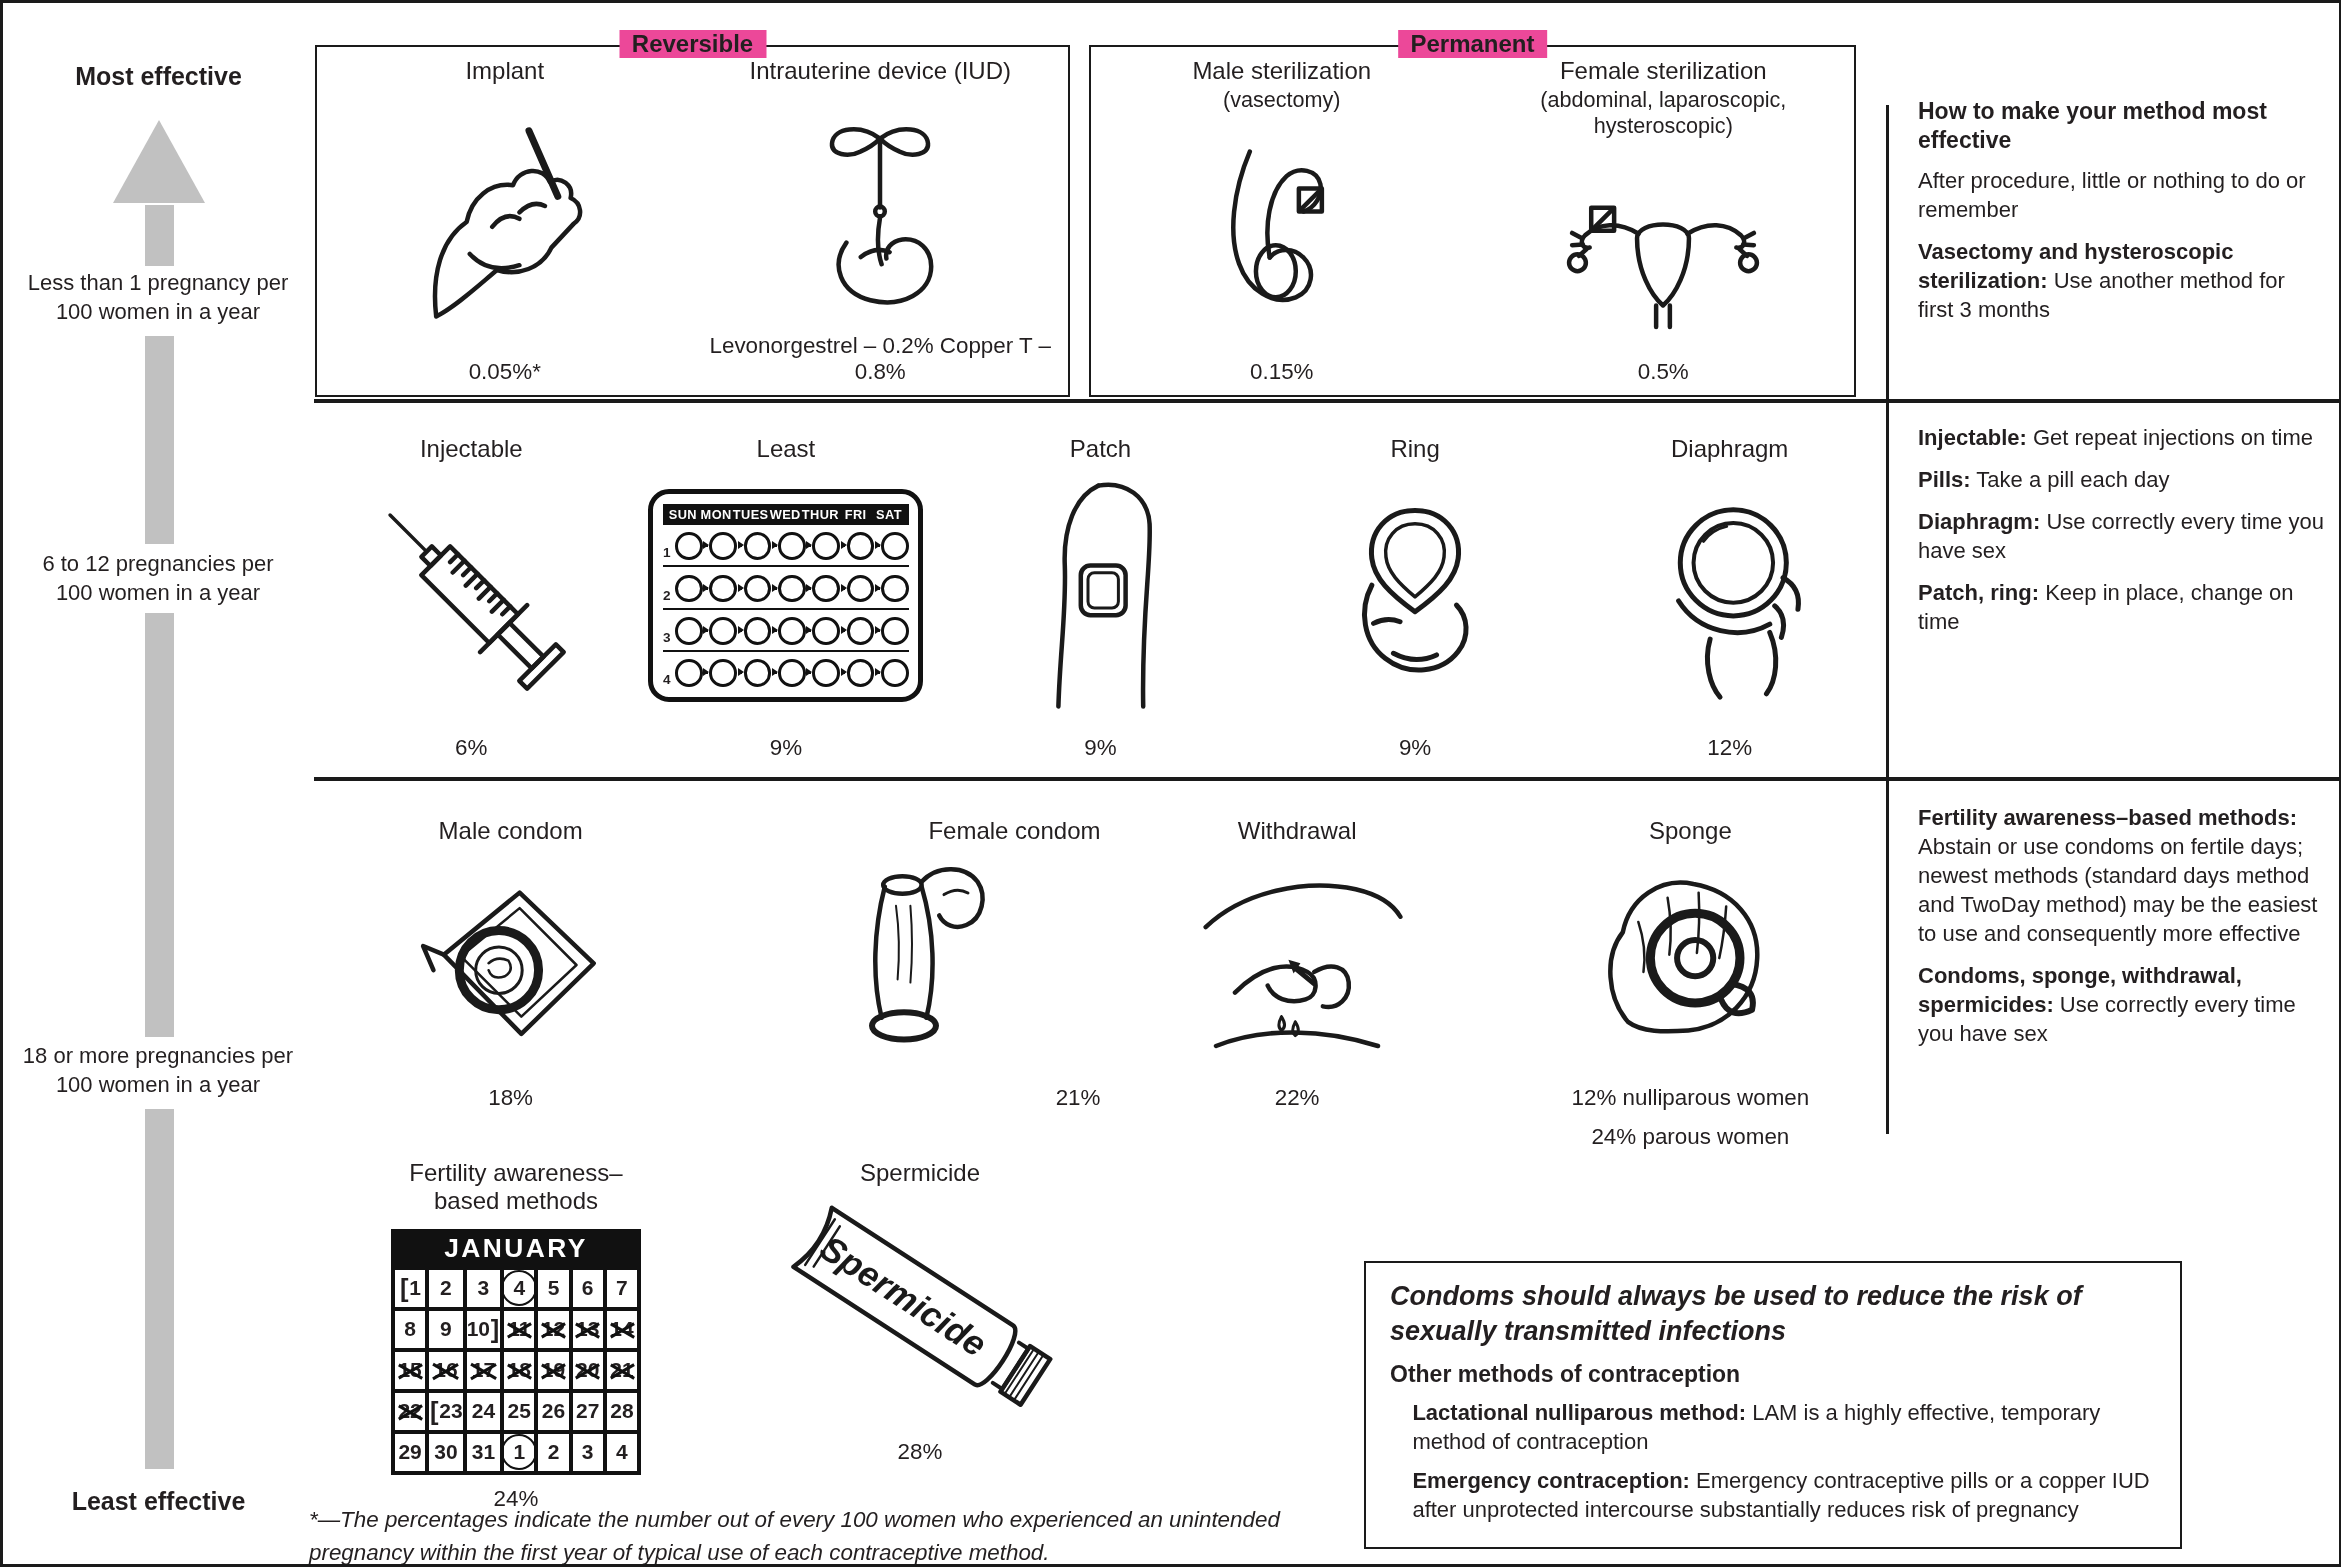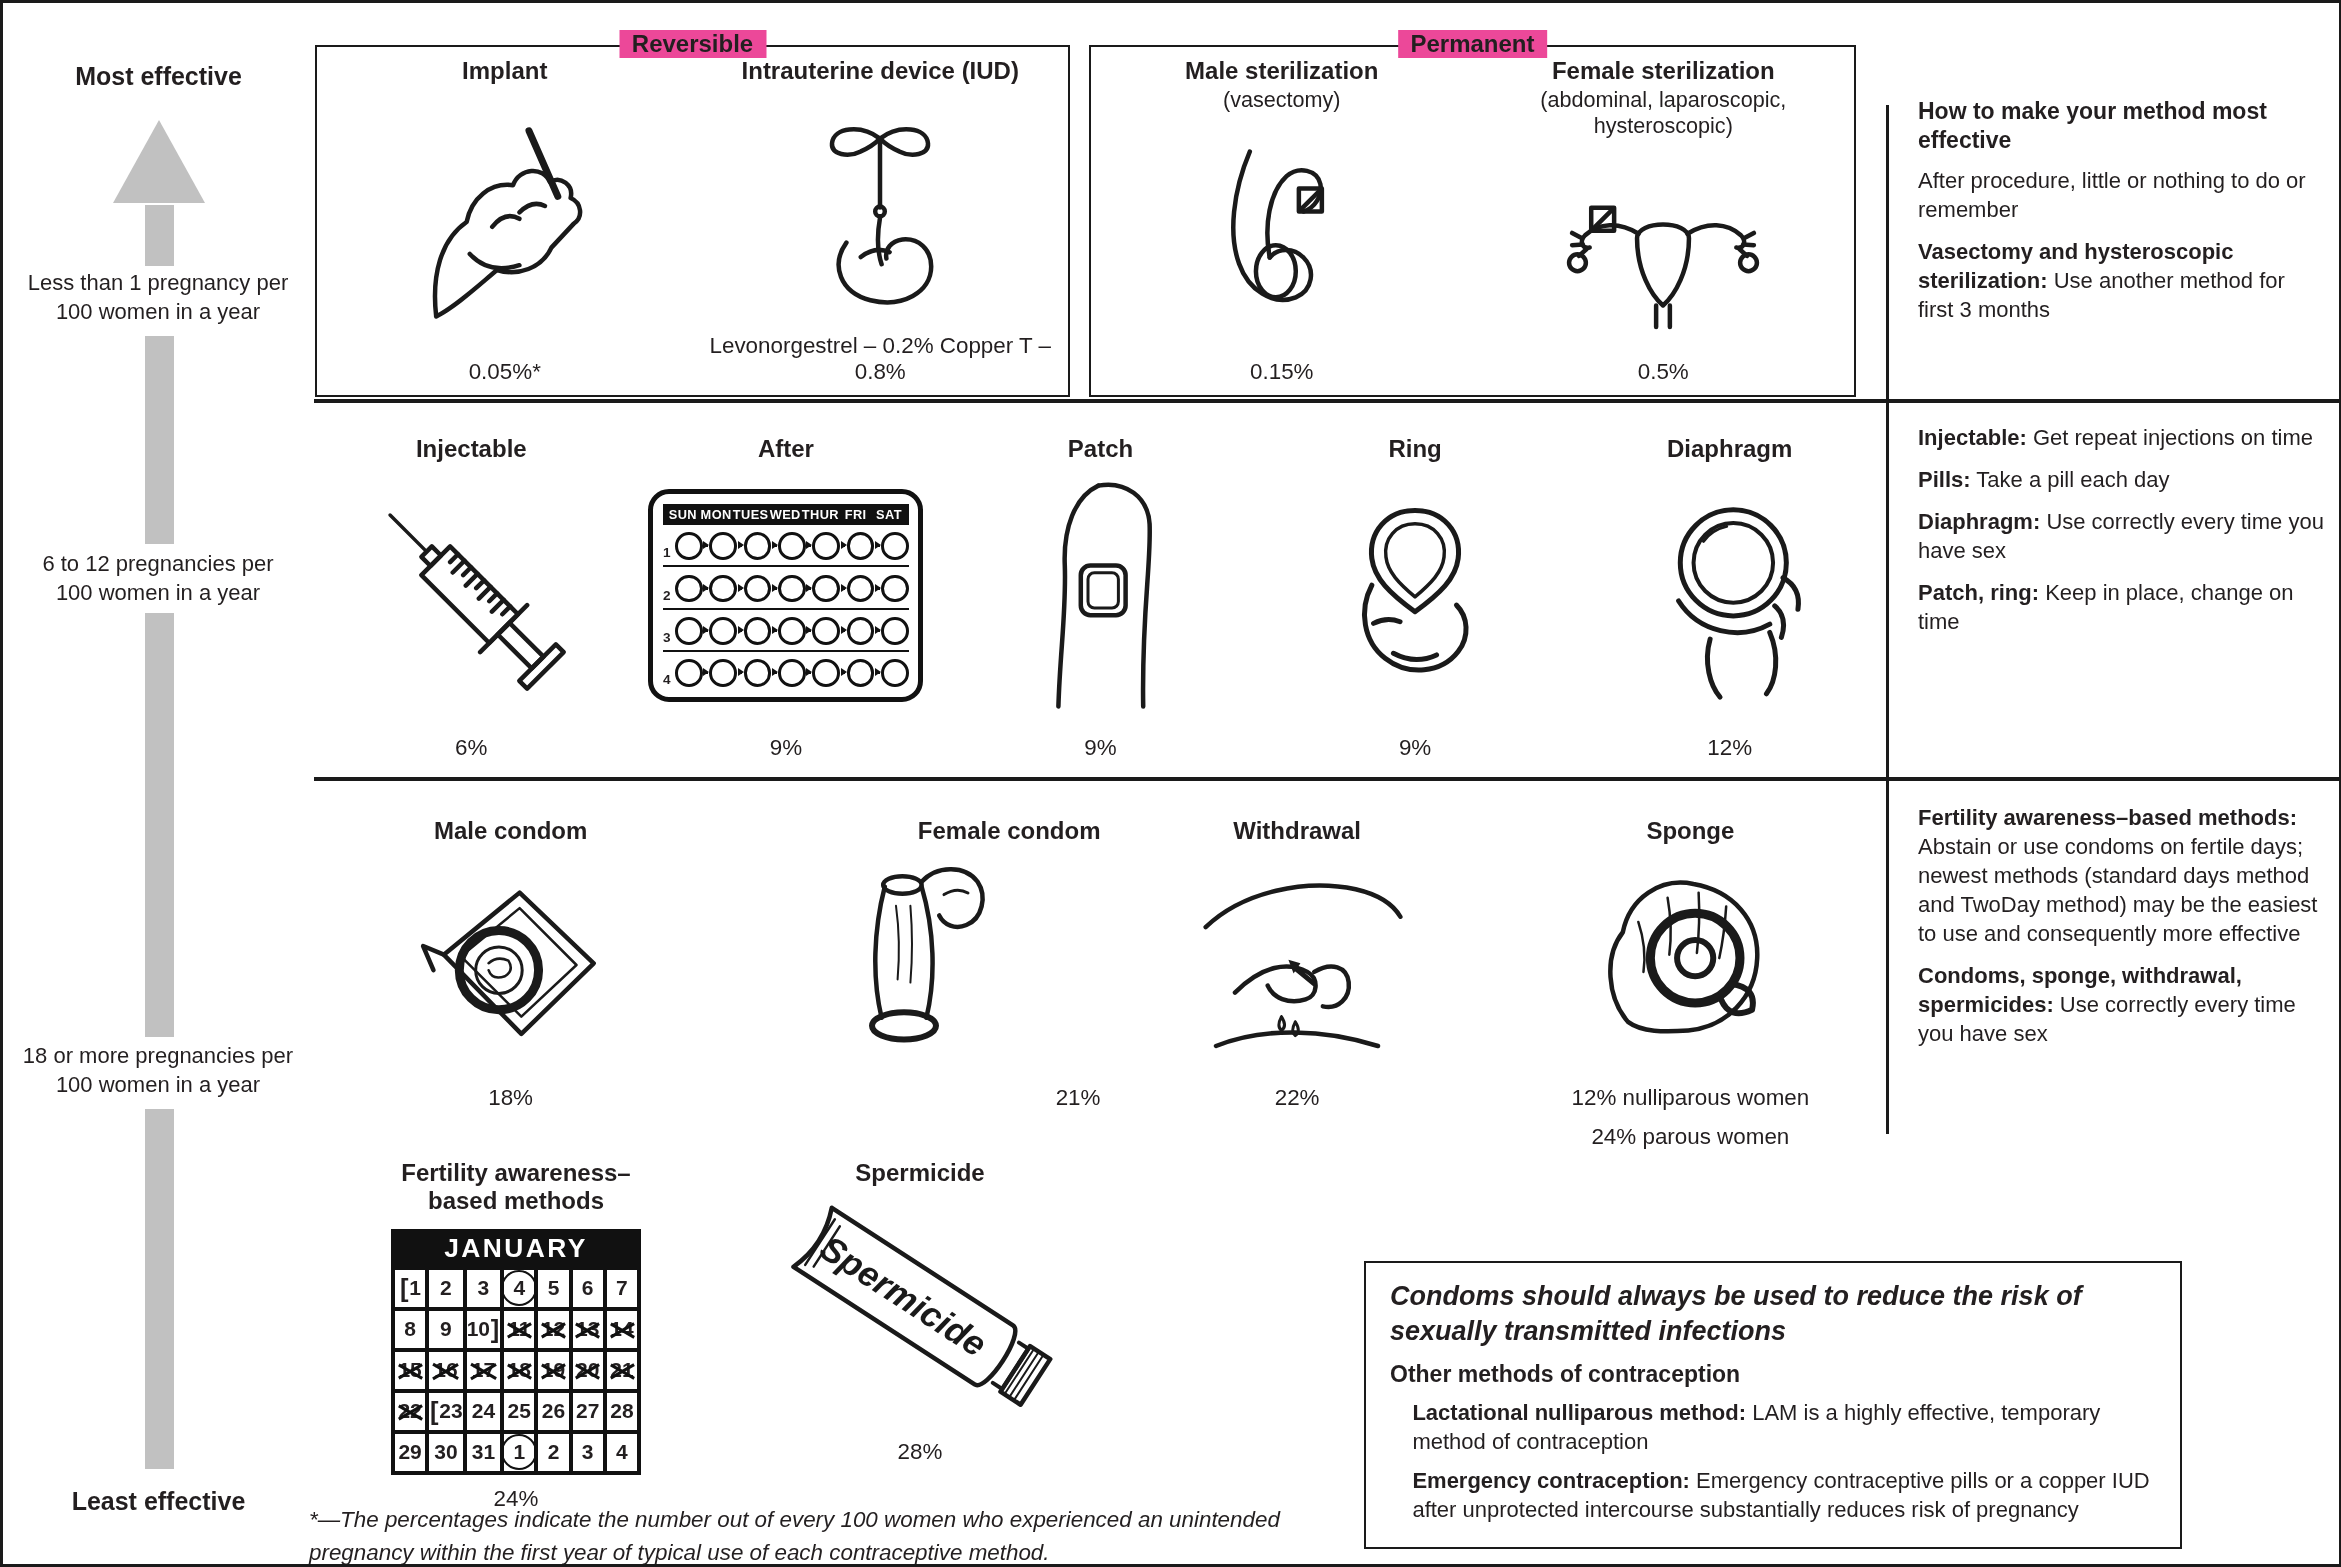--- a/index.html
+++ b/index.html
@@ -29,21 +29,21 @@
 
   
   .gbox{position:absolute;border:2.4px solid #1a1a1a;background:#fff;}
   .gbox.reversible{left:312px;top:42px;width:751px;height:348px;}
   .gbox.permanent{left:1086px;top:42px;width:763px;height:348px;}
   .gbox-label{position:absolute;top:-17px;left:50%;transform:translateX(-50%);
       background:#ec4899;padding:0 12.8px;font-weight:bold;font-size:24px;white-space:nowrap;}
   .gbox .methods{display:flex;width:100%;height:100%;}
 
   .method{flex:1;display:flex;flex-direction:column;align-items:center;box-sizing:border-box;padding-top:9.6px;}
-  .m-name{font-weight:bold;font-size:24px;text-align:center;line-height:1.2;}
+  .m-name{font-weight:normal;font-size:24px;text-align:center;line-height:1.2;}
   .m-sub{font-size:21.6px;text-align:center;margin-top:1.6px;}
   .m-illo{flex:1;display:flex;align-items:center;justify-content:center;width:100%;}
   .m-rate{font-size:22.4px;text-align:center;}
   .gbox .m-rate{padding-bottom:9.6px;}
   .w42{width:42%;} .w58{width:58%;} .w47{width:47%;} .w53{width:53%;}
 
   
   .mrow{position:absolute;display:flex;}
   .row2{left:311px;top:400px;width:1573px;height:372px;}
   .row3{left:311px;top:780px;width:1573px;height:384px;}
@@ -219,21 +219,21 @@
             <line x1="180" y1="94" x2="180" y2="166"></line>
             <rect x="180" y="121" width="52" height="18"></rect>
             <rect x="232" y="102" width="12" height="56"></rect>
           </g>
         </svg>
       </div>
       <div class="m-rate">6%</div>
     </figure>
 
     <figure class="method" style="margin:0;">
-      <figcaption class="m-name">After</figcaption>
+      <figcaption class="m-name">Least</figcaption>
       <div class="m-illo">
         <div class="pillpack">
           <div class="pp-head">
               <span>SUN</span>
               <span>MON</span>
               <span>TUES</span>
               <span>WED</span>
               <span>THUR</span>
               <span>FRI</span>
               <span>SAT</span>

